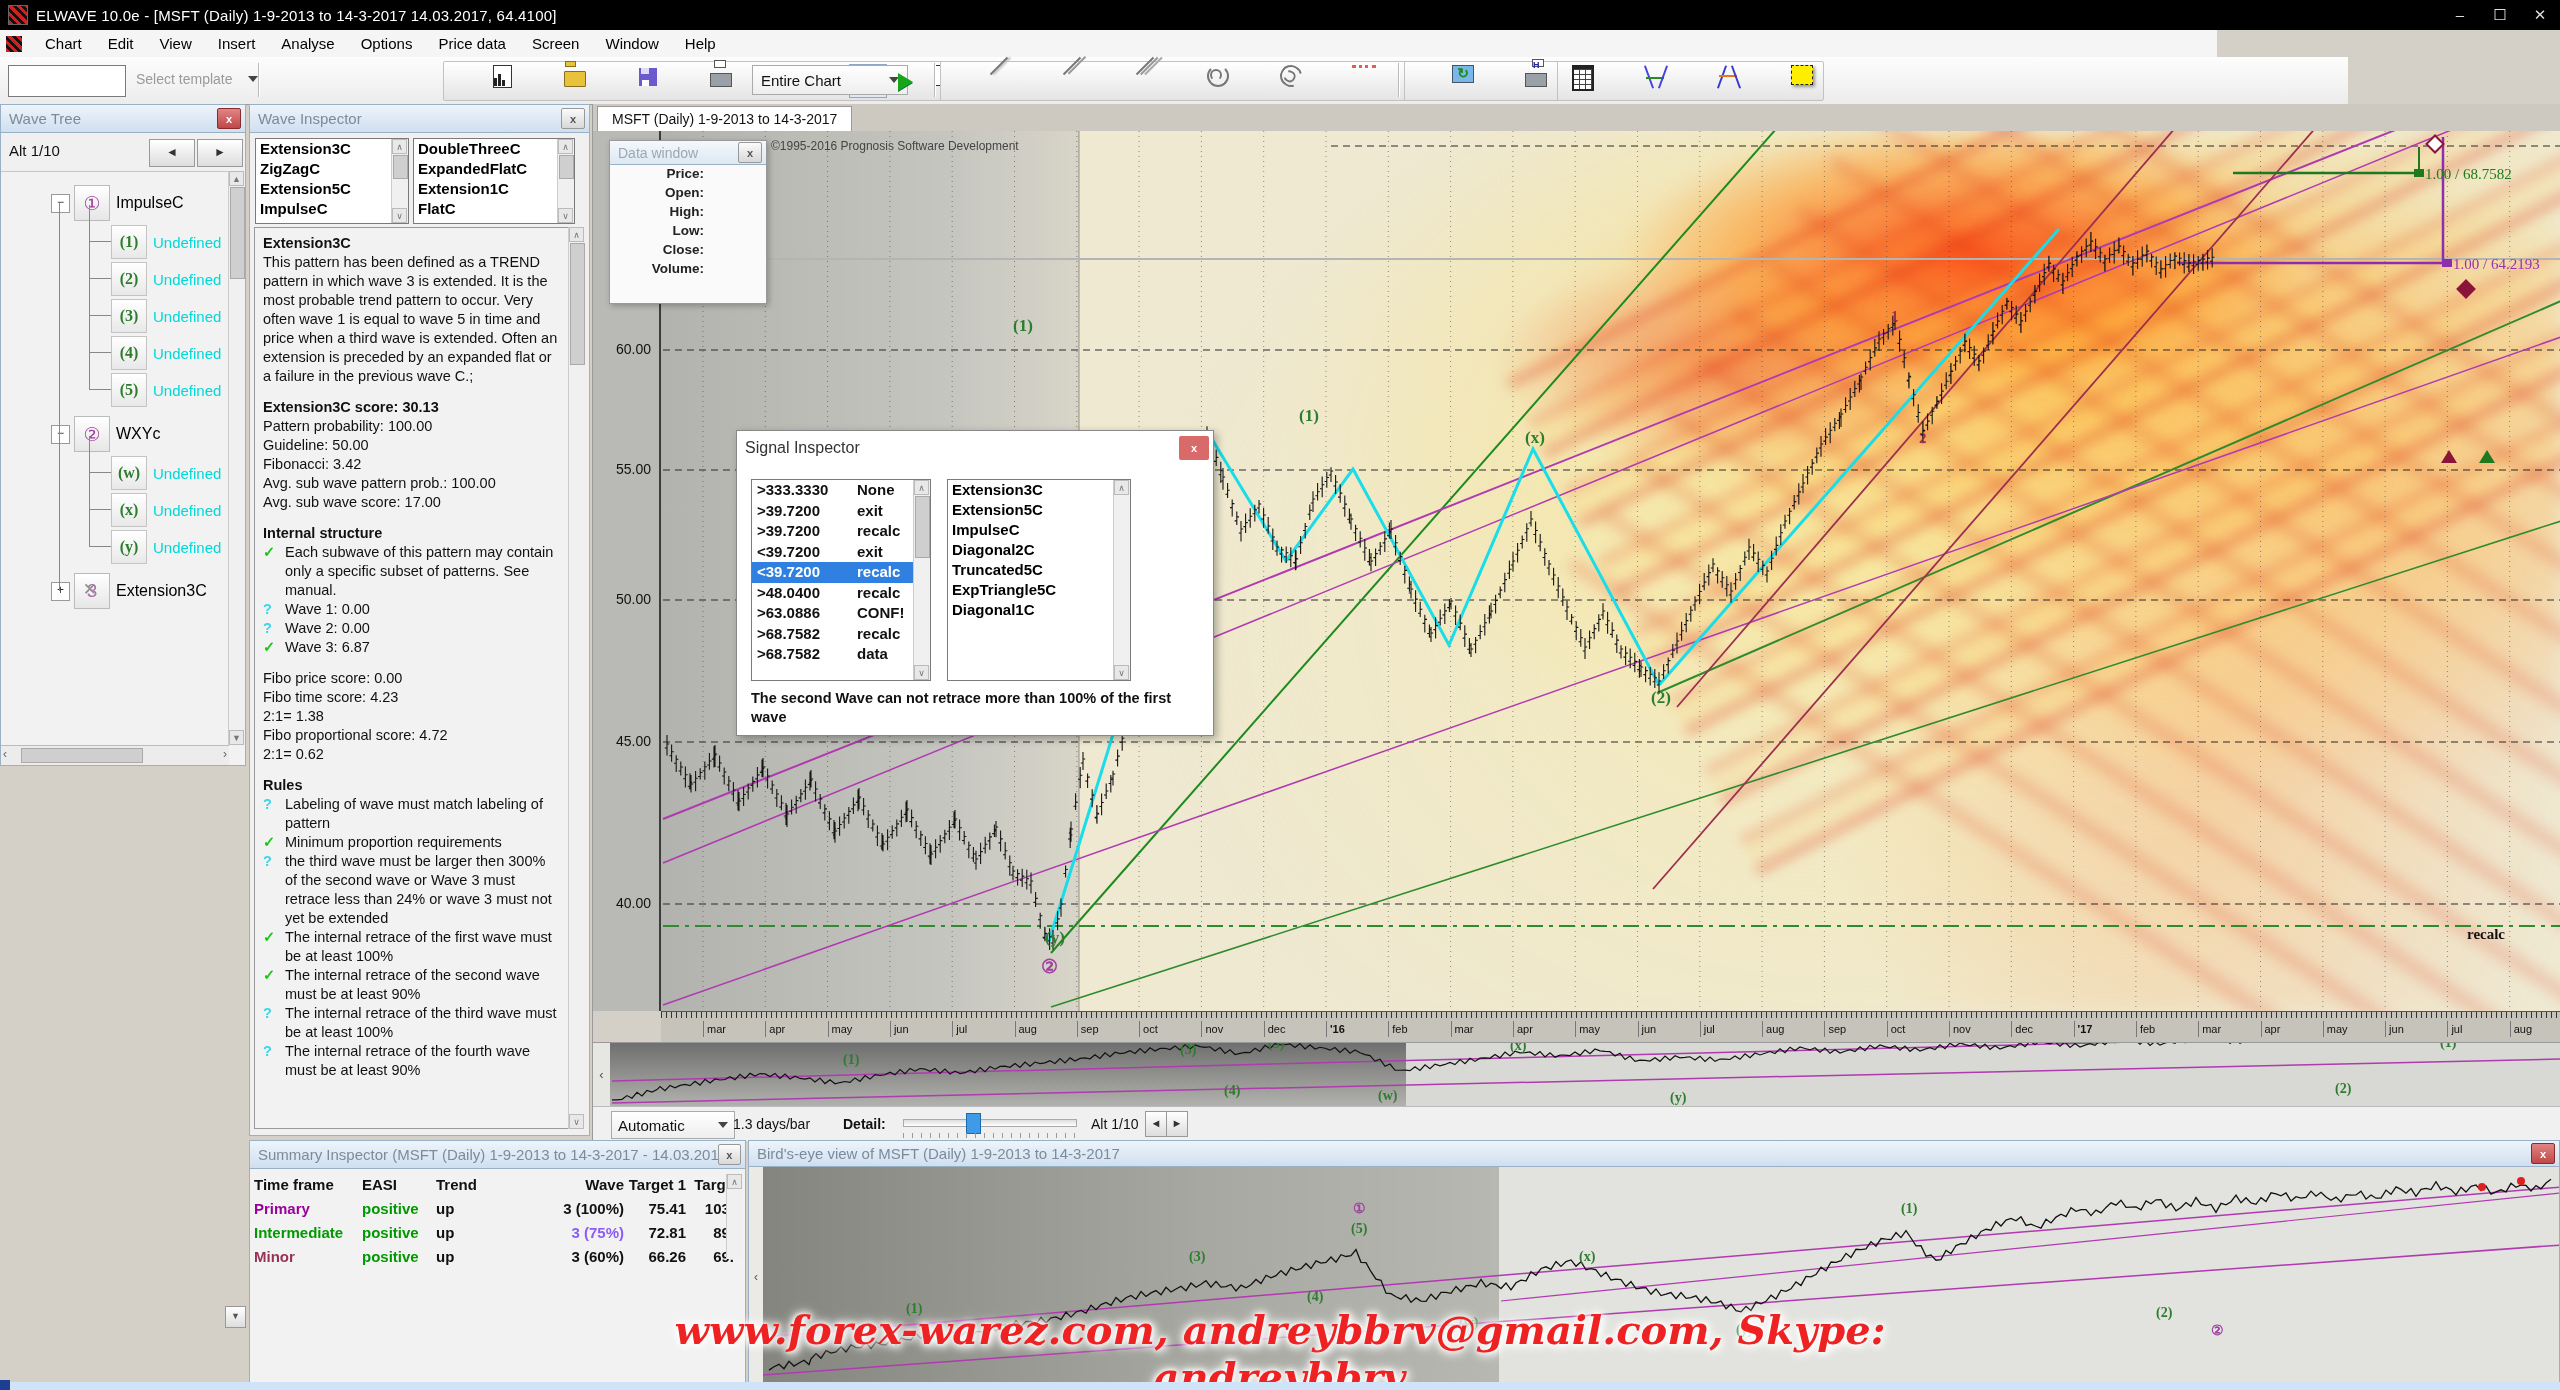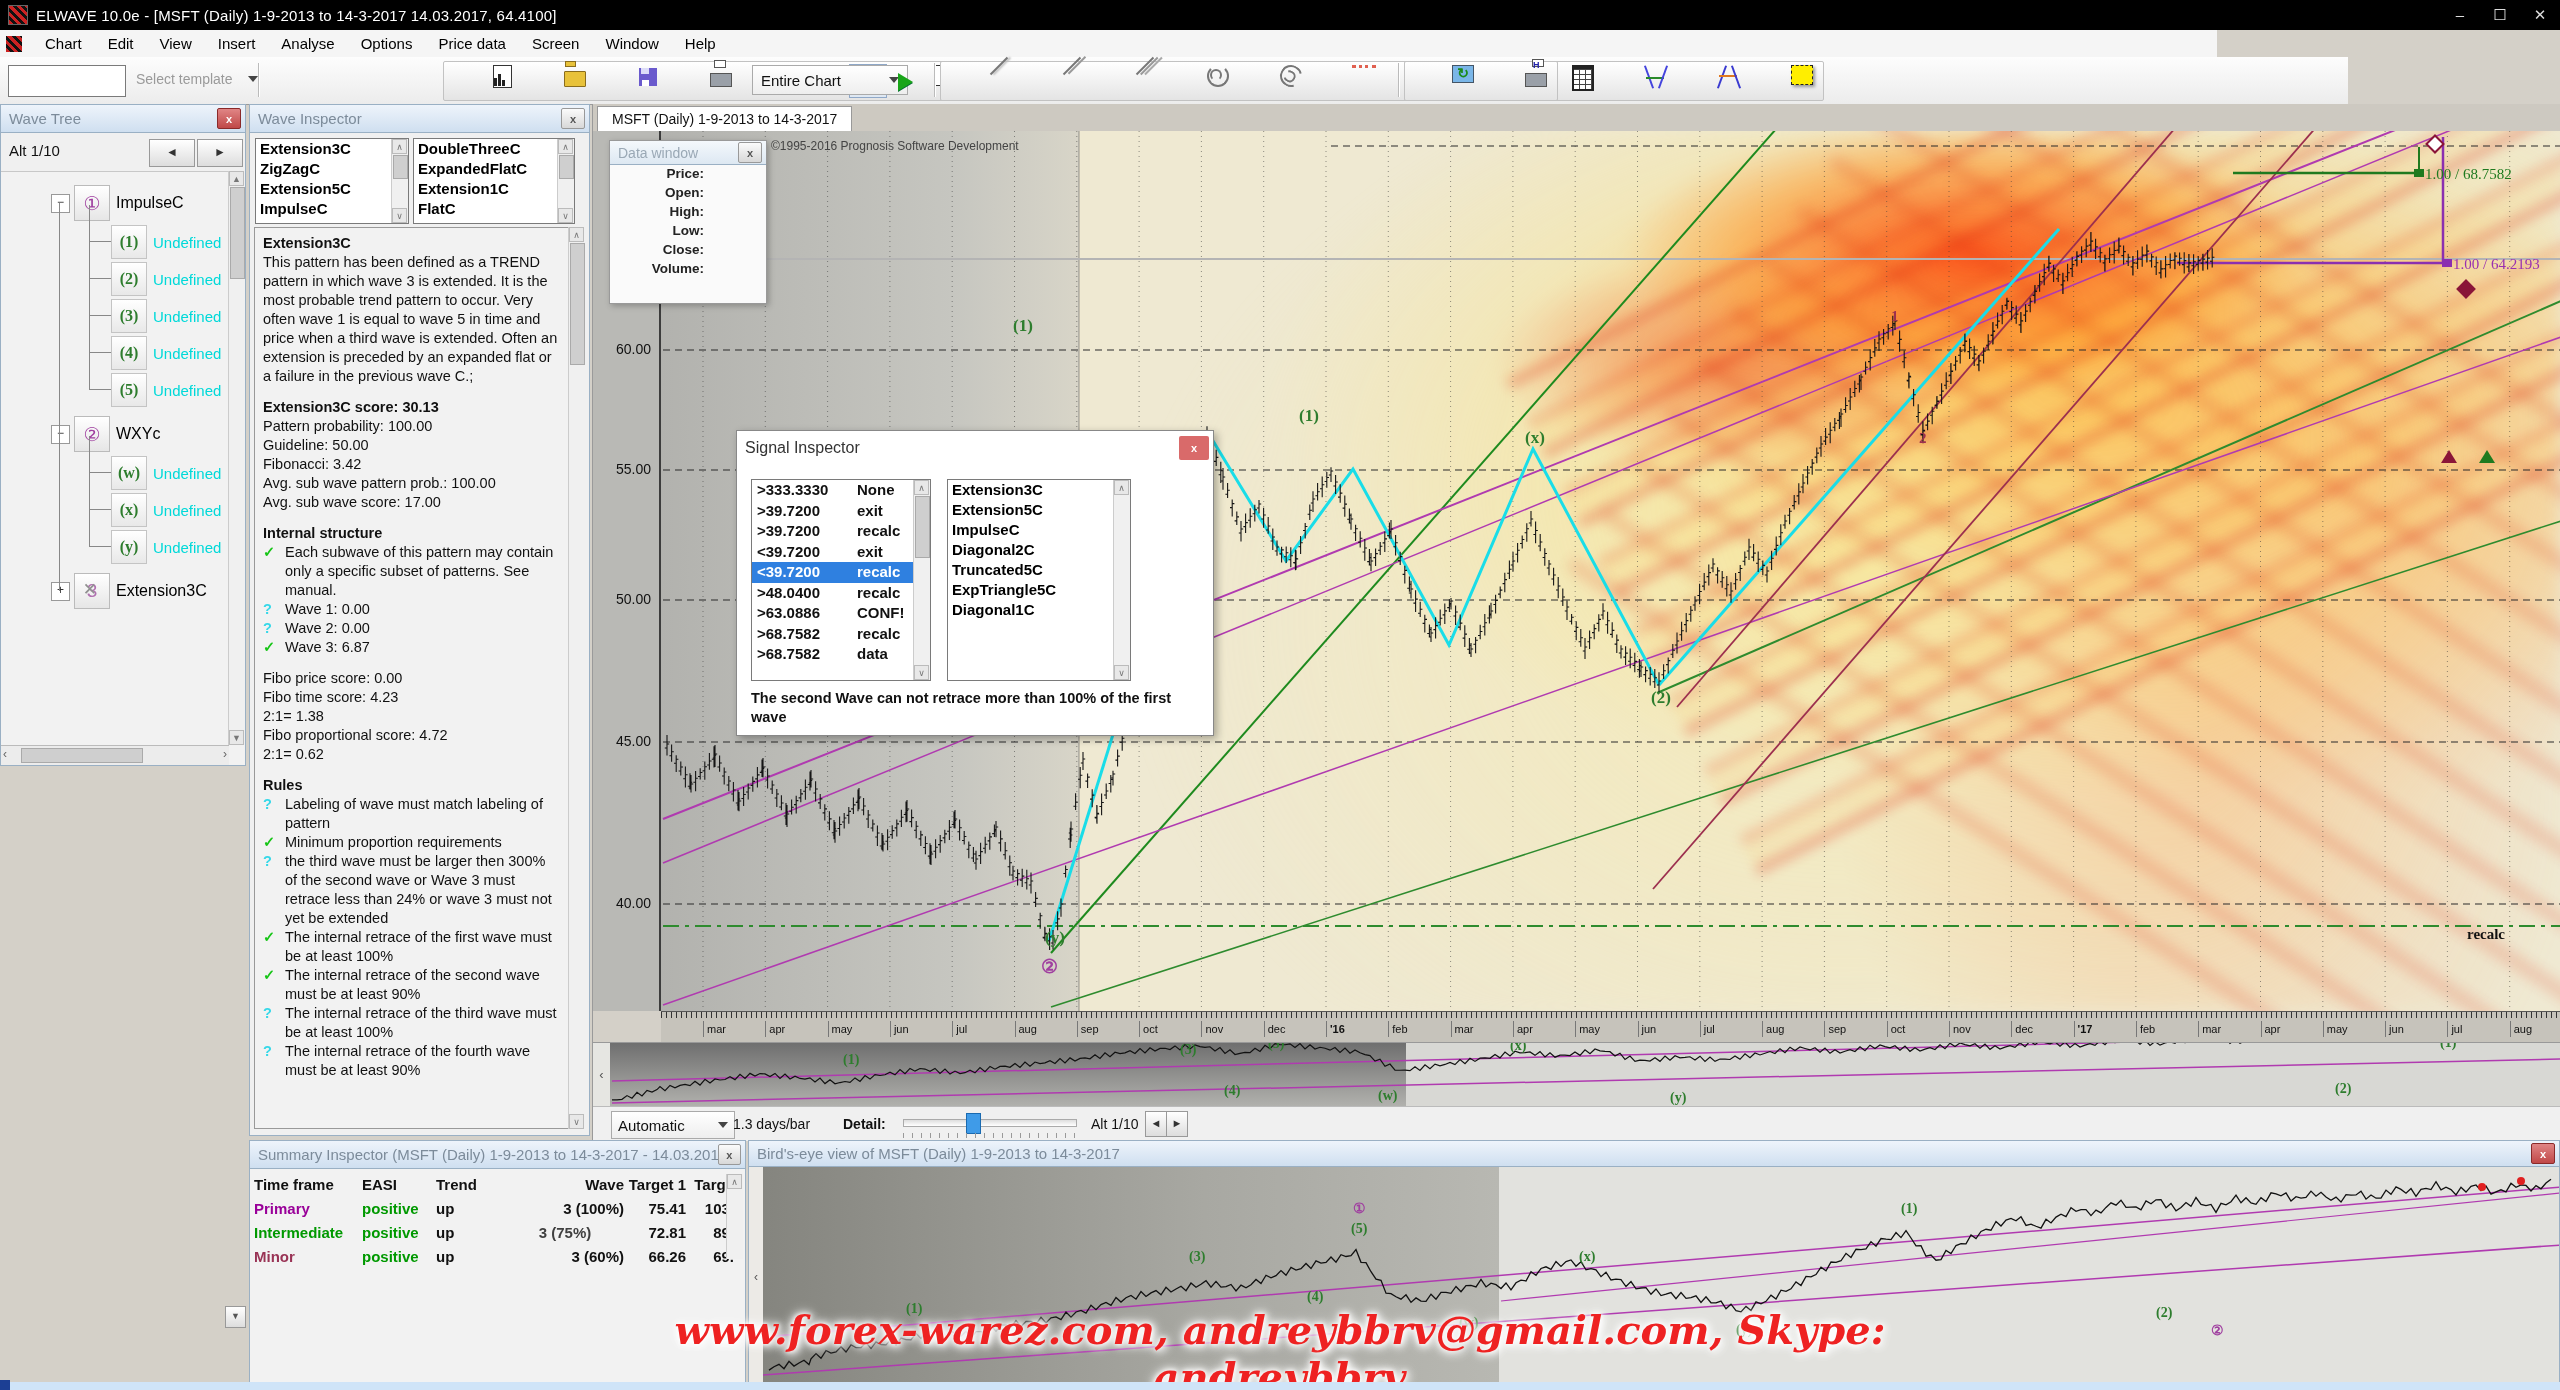--- a/index.html
+++ b/index.html
@@ -788,21 +788,21 @@
           <span class="sc" style="position: absolute; left: 112px; width: 74px; color: rgb(0, 153, 0);">positive</span>
           <span class="sc" style="position: absolute; left: 186px; width: 70px; color: rgb(17, 17, 17);">up</span>
           <span class="sc" style="position: absolute; left: 256px; width: 118px; color: rgb(17, 17, 17); text-align: right;">3 (100%)</span>
           <span class="sc" style="position: absolute; left: 374px; width: 62px; color: rgb(17, 17, 17); text-align: right;">75.41</span>
           <span class="sc" style="position: absolute; left: 436px; width: 48px; color: rgb(17, 17, 17); text-align: right;">103.</span>
         </div>
         <div class="sum-row" style="left: 0px; top: 80px;">
           <span class="sc" style="position: absolute; left: 4px; width: 108px; color: rgb(0, 153, 0);">Intermediate</span>
           <span class="sc" style="position: absolute; left: 112px; width: 74px; color: rgb(0, 153, 0);">positive</span>
           <span class="sc" style="position: absolute; left: 186px; width: 70px; color: rgb(17, 17, 17);">up</span>
-          <span class="sc" style="position: absolute; left: 256px; width: 118px; color: #404040; text-align: center;">3 (75%)</span>
+          <span class="sc" style="position: absolute; left: 256px; width: 118px; color: #8b5cf6; text-align: right;">3 (75%)</span>
           <span class="sc" style="position: absolute; left: 374px; width: 62px; color: rgb(17, 17, 17); text-align: right;">72.81</span>
           <span class="sc" style="position: absolute; left: 436px; width: 48px; color: rgb(17, 17, 17); text-align: right;">89.</span>
         </div>
         <div class="sum-row" style="left: 0px; top: 104px;">
           <span class="sc" style="position: absolute; left: 4px; width: 108px; color: rgb(153, 51, 85);">Minor</span>
           <span class="sc" style="position: absolute; left: 112px; width: 74px; color: rgb(0, 153, 0);">positive</span>
           <span class="sc" style="position: absolute; left: 186px; width: 70px; color: rgb(17, 17, 17);">up</span>
           <span class="sc" style="position: absolute; left: 256px; width: 118px; color: rgb(17, 17, 17); text-align: right;">3 (60%)</span>
           <span class="sc" style="position: absolute; left: 374px; width: 62px; color: rgb(17, 17, 17); text-align: right;">66.26</span>
           <span class="sc" style="position: absolute; left: 436px; width: 48px; color: rgb(17, 17, 17); text-align: right;">69.</span>

